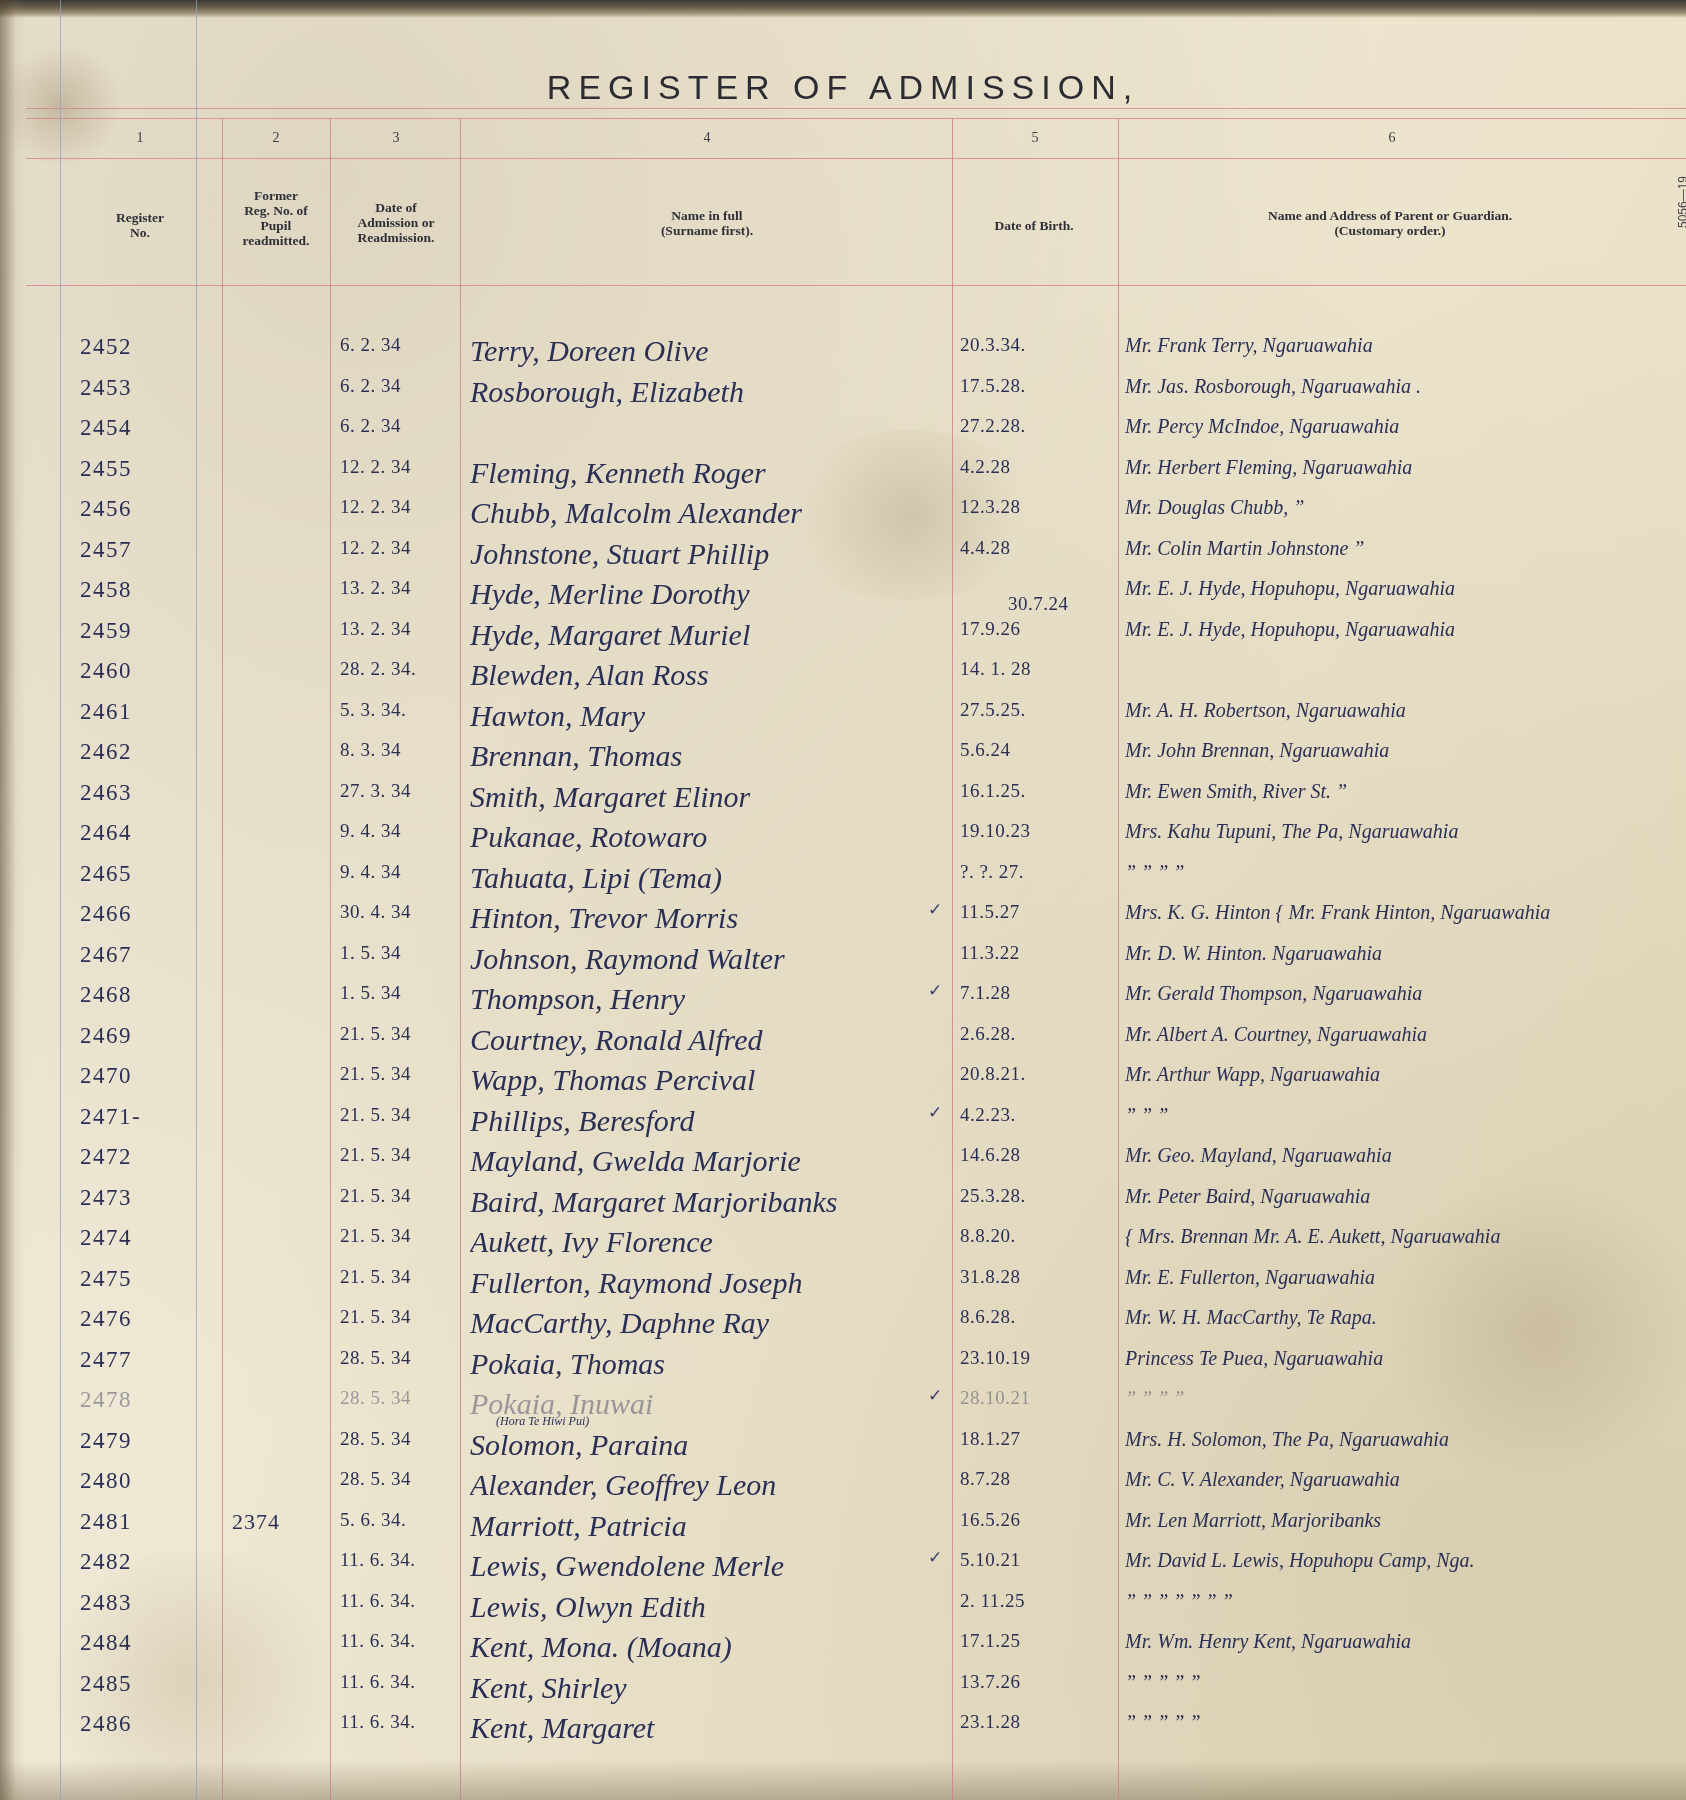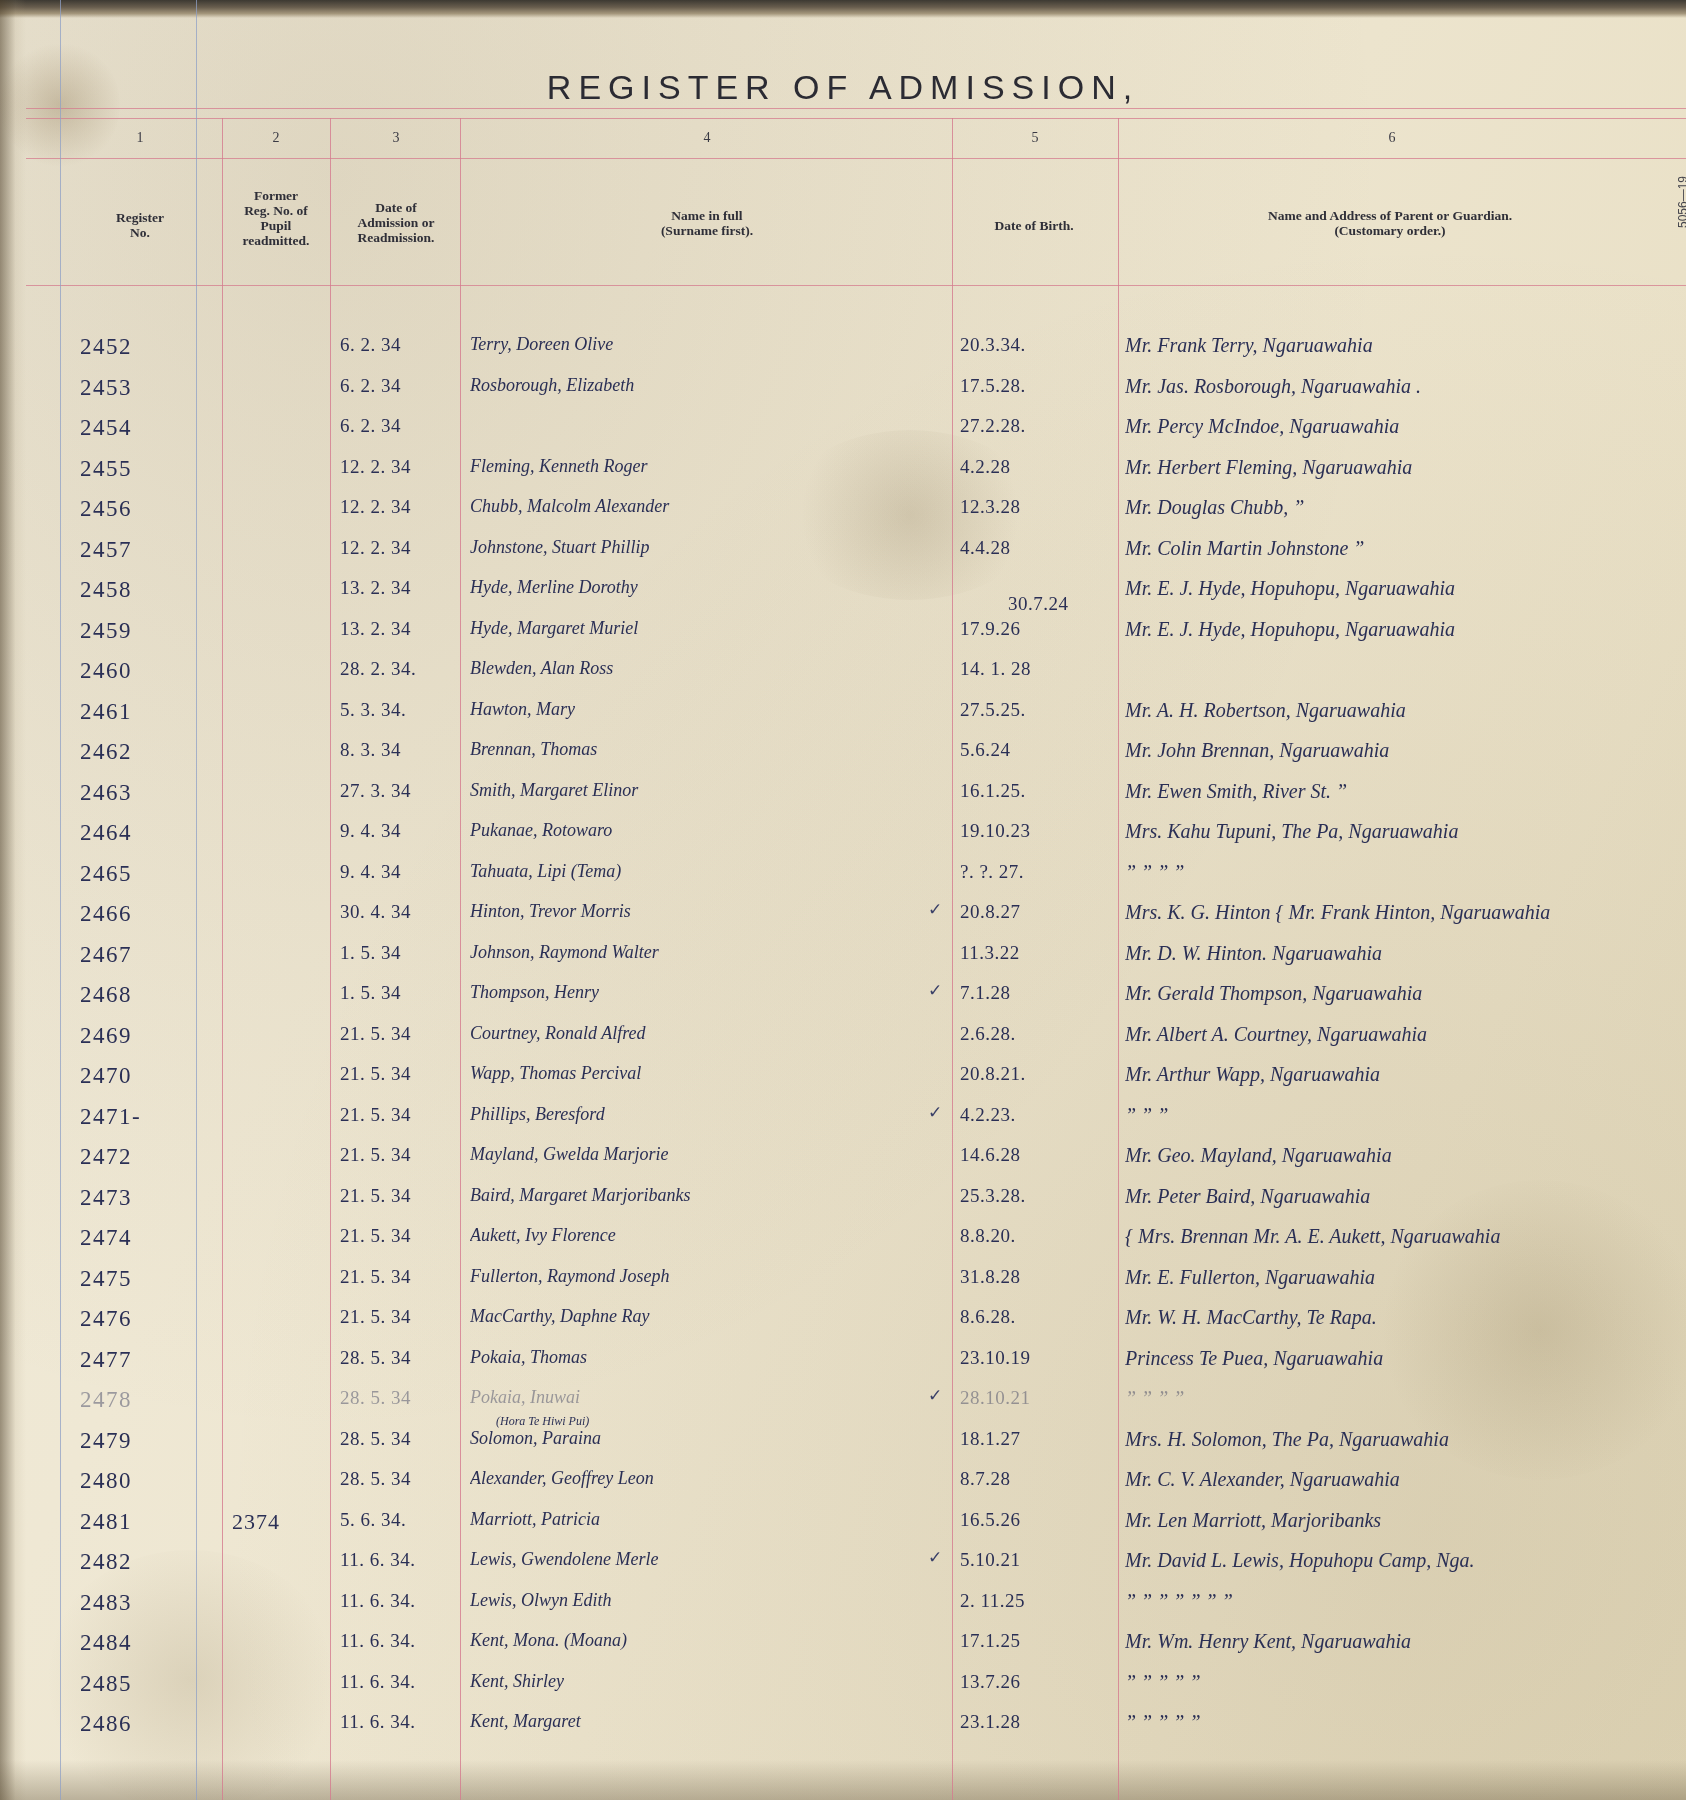--- a/index.html
+++ b/index.html
@@ -65,21 +65,21 @@
     position:absolute;
     font-family:"Liberation Serif",serif;
     font-style:italic;
     color:#2a2f55;
     white-space:nowrap;
     overflow:hidden;
   }
   .c-reg{left:80px;width:130px;font-size:23px;letter-spacing:1.5px;font-style:normal;}
   .c-former{left:232px;width:95px;font-size:22px;font-style:normal;letter-spacing:1px;}
   .c-date{left:340px;width:120px;font-size:19px;font-style:normal;letter-spacing:.5px;}
-  .c-name{left:470px;width:490px;font-size:18px;}
+  .c-name{left:470px;width:490px;font-size:30px;}
   .c-dob{left:960px;width:160px;font-size:19px;font-style:normal;letter-spacing:.5px;}
   .c-parent{left:1125px;width:560px;font-size:20px;}
   .c-note{
     position:absolute;font-size:12px;font-style:italic;color:#2a2f55;
   }
   
   .faded{opacity:.42;}
   .tick{position:absolute;font-size:17px;color:#3a4068;font-style:normal;}
 </style>
 </head>
@@ -221,21 +221,21 @@
         <div class="cell c-reg" style="top: 4px;">2465</div>
         <div class="cell c-date" style="top: 4px;">9. 4. 34</div>
         <div class="cell c-name" style="top: 4px;">Tahuata, Lipi  (Tema)</div>
         <div class="cell c-dob" style="top: 4px;">?. ?. 27.</div>
         <div class="cell c-parent" style="top: 4px;">”       ”        ”           ”</div>
       </div>
       <div class="row" style="top: 897px;">
         <div class="cell c-reg" style="top: 4px;">2466</div>
         <div class="cell c-date" style="top: 4px;">30. 4. 34</div>
         <div class="cell c-name" style="top: 4px;">Hinton, Trevor Morris</div>
-        <div class="cell c-dob" style="top: 4px;">20.8.27</div>
+        <div class="cell c-dob" style="top: 4px;">11.5.27</div>
         <div class="cell c-parent" style="top: 4px;">Mrs. K. G. Hinton { Mr. Frank Hinton, Ngaruawahia</div>
         <div class="tick" style="left: 928px; top: 2px;">✓</div>
       </div>
       <div class="row" style="top: 937.5px;">
         <div class="cell c-reg" style="top: 4px;">2467</div>
         <div class="cell c-date" style="top: 4px;">1. 5. 34</div>
         <div class="cell c-name" style="top: 4px;">Johnson, Raymond Walter</div>
         <div class="cell c-dob" style="top: 4px;">11.3.22</div>
         <div class="cell c-parent" style="top: 4px;">Mr. D. W. Hinton.  Ngaruawahia</div>
       </div>

